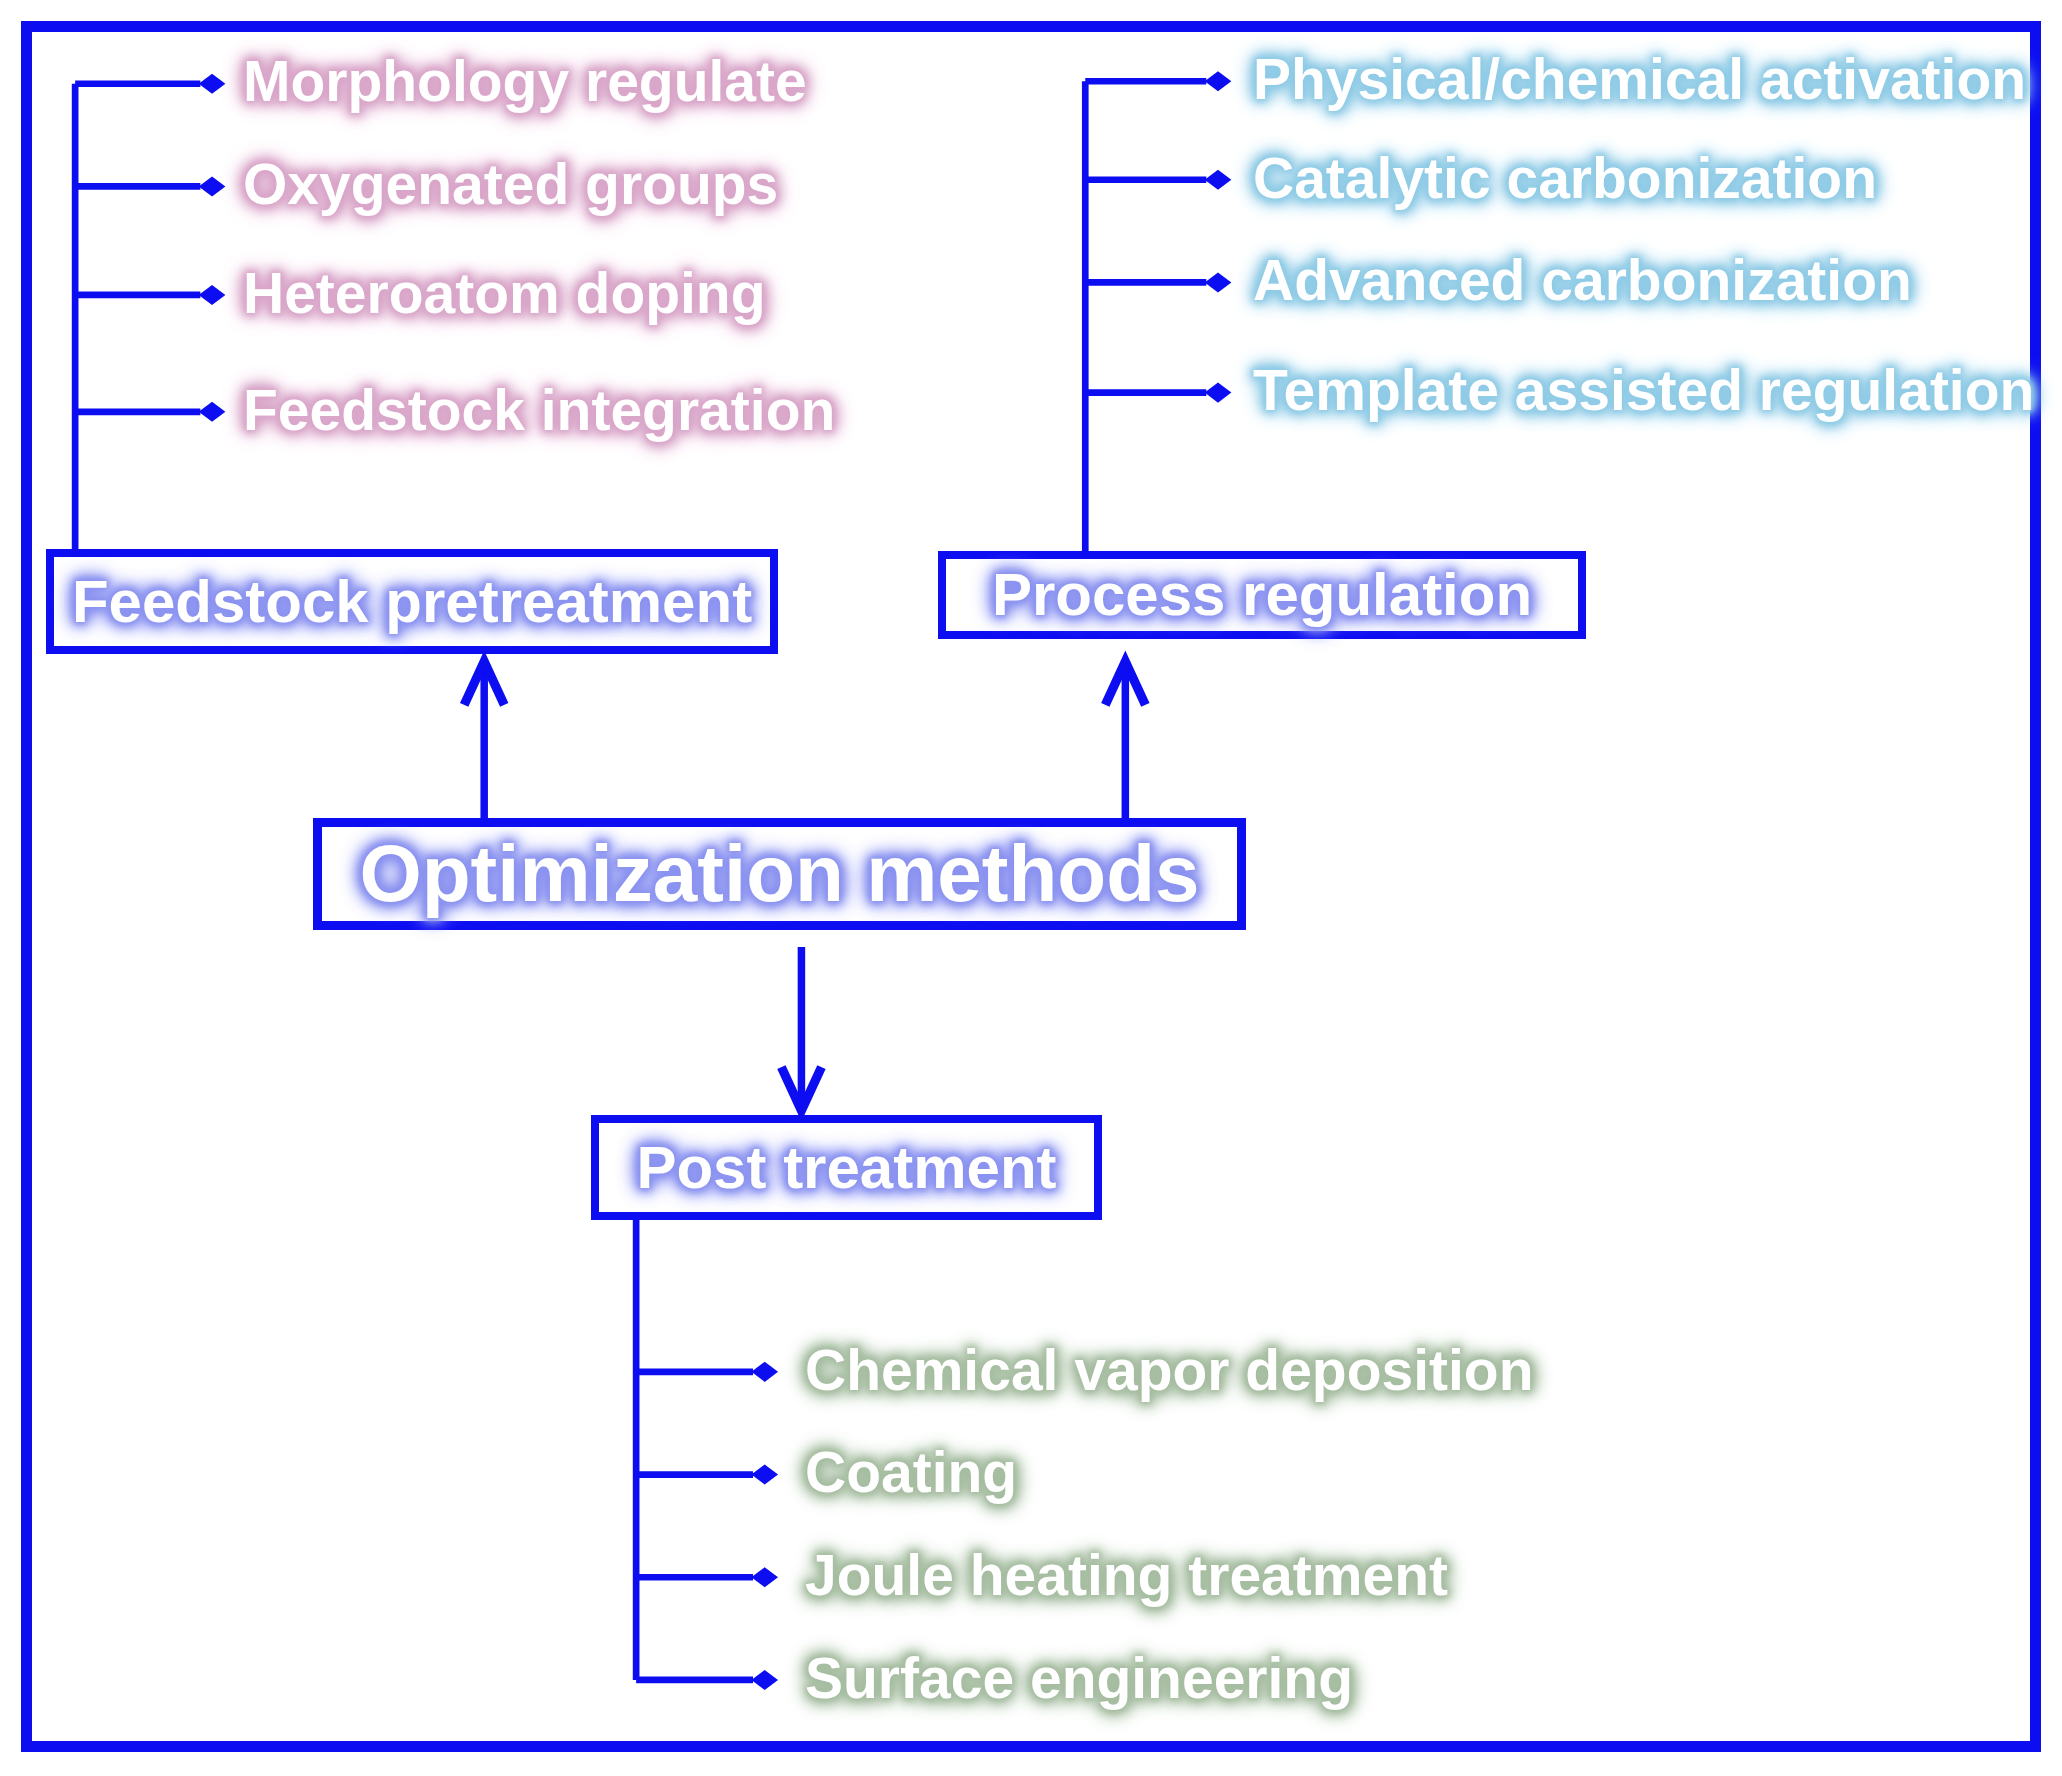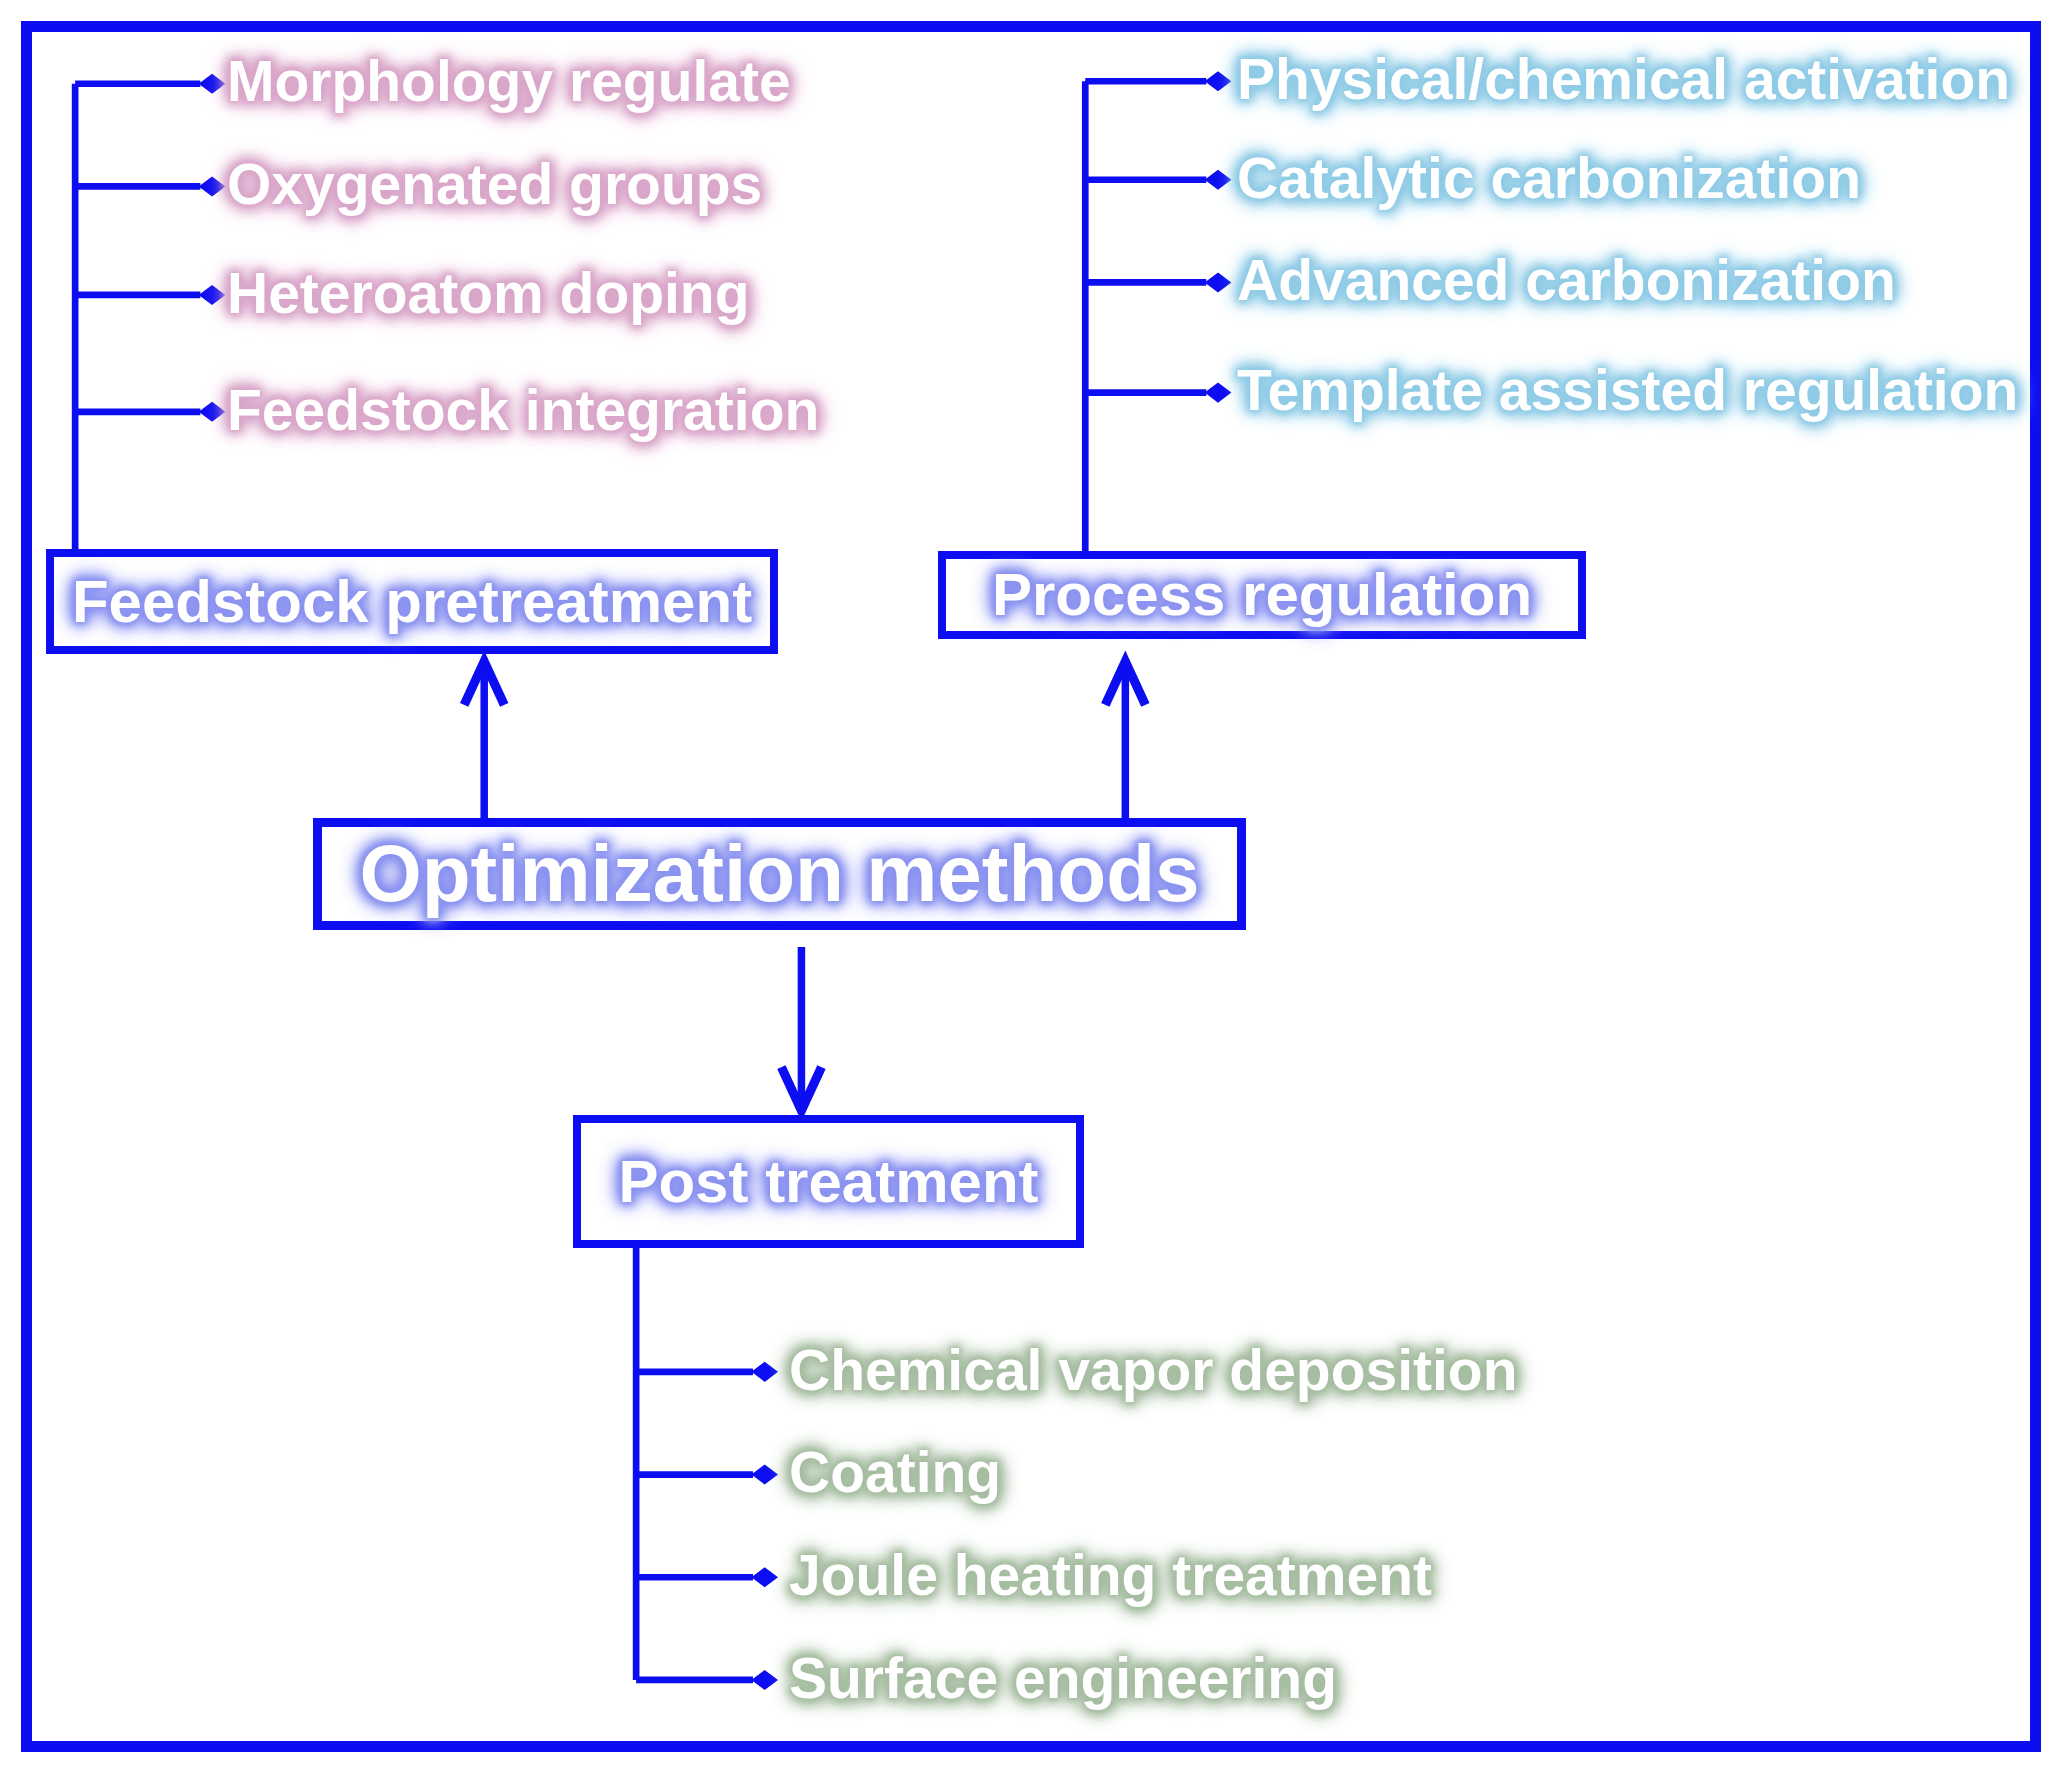--- a/index.html
+++ b/index.html
@@ -63,21 +63,21 @@
     border: 8.3px solid var(--box-border, #0d0df2);
     background: var(--background, #fff);
     display: flex;
     align-items: center;
     justify-content: center;
     white-space: nowrap;
   }
   #box-feedstock { left: 46px;   top: 549px;  width: 732px;  height: 105px; }
   #box-process   { left: 938px; top: 551px;  width: 648px;  height: 88px; }
   #box-center    { left: 313px;  top: 818px;  width: 933px; height: 112px; border-width: 9.2px; }
-  #box-post      { left: 573px;  top: 1115px; width: 511px;  height: 133px; }
+  #box-post      { left: 591px;  top: 1115px; width: 511px;  height: 105px; }
   .node-label {
     font-size: 60px;
     line-height: 1;
   }
   #box-center .node-label { font-size: 80px; }
   
   .glow {
     color: var(--text, #fff);
     text-shadow:
       0 0 5px  var(--g),
@@ -93,20 +93,21 @@
   .g-pink  { --g: var(--pink-glow, #d9a6c9); }
   .g-blue  { --g: var(--blue-glow, #8fcbe6); }
   .g-green { --g: var(--green-glow, #a6bda1); }
   
   .item {
     position: absolute;
     font-size: 57px;
     line-height: 1;
     white-space: nowrap;
     transform: translateY(-52%);
+    margin-left: 16px;
   }
   .item.l { left: 227px; }
   .item.r { left: 1237px; }
   .item.b { left: 789px; }
   #item-l0 { top: 83px; }
   #item-l1 { top: 186px; }
   #item-l2 { top: 295px; }
   #item-l3 { top: 412px; }
   #item-r0 { top: 81px;  }
   #item-r1 { top: 180px; }

